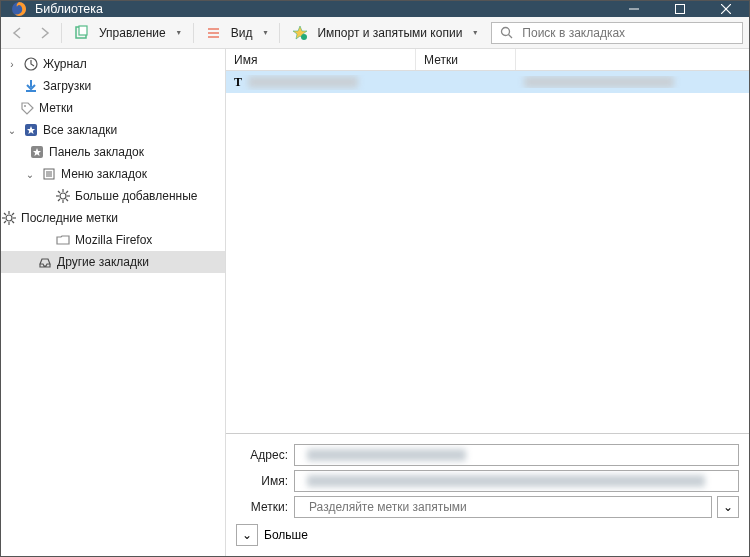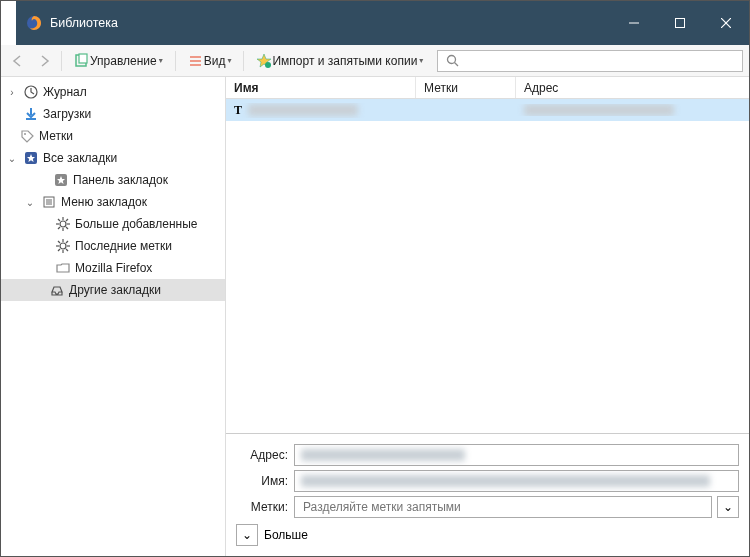--- a/index.html
+++ b/index.html
@@ -2,40 +2,40 @@
 <html><head>
 <meta charset="utf-8">
 <style>
   * { box-sizing: border-box; font-family: "Segoe UI", Tahoma, sans-serif; font-size: 12px; }
   html, body { margin: 0; padding: 0; }
   .window {
     width: 750px; height: 557px; margin: 0 auto; background: #fff;
     border: 1px solid #555; display: flex; flex-direction: column;
   }
   .titlebar {
-    height: 44px; background: #324c60; color: #fff;
-    display: flex; align-items: center; padding: 0 0 0 10px; margin-left: 15px;
+    height: 16px; background: #324c60; color: #fff;
+    display: flex; align-items: center; padding: 0 0 0 10px;
   }
   .titlebar .title { margin-left: 8px; font-size: 12.5px; }
   .titlebar .spacer { flex: 1; }
   .titlebar .winbtn { width: 46px; height: 32px; display: flex; align-items: center; justify-content: center; color: #fff; }
   .ff-logo { width: 16px; height: 16px; }
 
   .toolbar {
     height: 32px; background: #f6f6f6; border-bottom: 1px solid #ddd;
     display: flex; align-items: center; padding: 0 6px; gap: 4px;
   }
   .toolbar .navbtn {
     width: 22px; height: 22px; display: flex; align-items: center; justify-content: center;
     color: #aaa; border-radius: 3px;
   }
   .toolbar .sep { width: 1px; height: 20px; background: #ddd; margin: 0 2px; }
   .toolbar .tbtn {
     display: flex; align-items: center; height: 24px; padding: 0 6px;
-    border-radius: 3px; gap: 0; color: #222;
+    border-radius: 3px; gap: 9px; color: #222;
   }
   .toolbar .dropdown-arrow { font-size: 8px; color: #666; margin-left: 2px; }
   .toolbar .search {
     flex: 1; height: 22px; border: 1px solid #bbb; background: #fff;
     display: flex; align-items: center; padding: 0 6px; gap: 6px; margin-left: 4px;
   }
   .toolbar .search input { flex: 1; border: none; outline: none; font-size: 12px; color: #333; }
   .toolbar .ico { width: 16px; height: 16px; display:flex; align-items:center; justify-content:center; }
 
   .body { flex: 1; display: flex; min-height: 0; }
@@ -51,36 +51,36 @@
   .tw { width: 14px; text-align: center; color: #666; font-size: 10px; }
   .ico16 { width: 16px; height: 16px; display:flex; align-items:center; justify-content:center; }
 
   .main { flex: 1; display: flex; flex-direction: column; min-width: 0; }
   .list { flex: 1; display: flex; flex-direction: column; border-bottom: 1px solid #ccc; min-height: 0; }
   .list-header { display: flex; height: 22px; border-bottom: 1px solid #ddd; background: #fff; }
   .list-header .col {
     display: flex; align-items: center; padding: 0 8px; color: #222;
     border-right: 1px solid #e7e7e7;
   }
-  .col.name { width: 190px; font-weight: bold; }
+  .col.name { width: 190px; }
   .col.tags { width: 100px; }
   .col.addr { flex: 1; border-right: none; }
   .list-body { flex: 1; overflow: auto; }
   .list-row { display: flex; height: 22px; align-items: center; }
   .list-row.selected { background: #cfe8fb; }
   .list-row .cell { padding: 0 8px; overflow: hidden; }
   .cell.name { width: 190px; display: flex; align-items: center; gap: 6px; }
   .cell.tags { width: 100px; }
   .cell.addr { flex: 1; }
   .blur-bar { height: 12px; background: #c9d0d6; border-radius: 2px; filter: blur(3px); }
 
   .details { padding: 6px 10px 10px 10px; background: #fff; }
   .det-row { display: flex; align-items: center; margin: 4px 0; gap: 6px; }
   .det-row label { width: 52px; text-align: right; color: #222; }
-  .det-row .field { flex: 1; height: 22px; border: 1px solid #aaa; background: #fff; display:flex; align-items:center; padding: 0 6px; overflow:hidden; }
+  .det-row .field { flex: 1; height: 22px; border: 1px solid #aaa; background: #fff; display:flex; align-items:center; padding: 0 12px; overflow:hidden; }
   .det-row input { flex:1; border:none; outline:none; font-size:12px; color:#666; }
   .det-row .dd { width: 22px; height: 22px; border: 1px solid #aaa; display:flex; align-items:center; justify-content:center; margin-left:-1px; background:#fff; }
   .more-row { display: flex; align-items: center; gap: 6px; margin-top: 6px; }
   .more-row .exp { width:22px; height:22px; border:1px solid #aaa; display:flex; align-items:center; justify-content:center; background:#fff;}
 </style>
 </head>
 <body>
 
 <div class="window">
 
@@ -156,20 +156,21 @@
       <span>Импорт и запятыми копии</span>
       <span class="dropdown-arrow">▾</span>
     </div>
     <div class="search">
       <span class="ico">
           <svg width="13" height="13">
             <circle cx="5.5" cy="5.5" r="4" fill="none" stroke="#888" stroke-width="1.3"></circle>
             <line x1="8.5" y1="8.5" x2="12" y2="12" stroke="#888" stroke-width="1.3"></line>
           </svg>
         </span>
+      <input type="text" placeholder="Поиск в закладках" style="">
     </div>
   </div>
 
   <div class="body">
 
     <div class="sidebar">
       <div class="tree-row" style="padding-left:4px">
         <span class="tw">›</span>
         <span class="ico16">
             <svg width="14" height="14">
@@ -200,21 +201,21 @@
       <div class="tree-row" style="padding-left:4px">
         <span class="tw">⌄</span>
         <span class="ico16">
             <svg width="14" height="14">
               <rect x="1" y="1" width="12" height="12" rx="2" fill="#3b5ca0"></rect>
               <polygon points="7,3 8.2,6 11,6 8.8,8 9.6,11 7,9.2 4.4,11 5.2,8 3,6 5.8,6" fill="#fff"></polygon>
             </svg>
           </span>
         <span>Все закладки</span>
       </div>
-      <div class="tree-row" style="padding-left:52px">
+      <div class="tree-row" style="padding-left:28px">
         <span class="ico16">
             <svg width="14" height="14">
               <rect x="1" y="1" width="12" height="12" rx="2" fill="#888"></rect>
               <polygon points="7,3 8.2,6 11,6 8.8,8 9.6,11 7,9.2 4.4,11 5.2,8 3,6 5.8,6" fill="#fff"></polygon>
             </svg>
           </span>
         <span>Панель закладок</span>
       </div>
       <div class="tree-row" style="padding-left:22px">
         <span class="tw">⌄</span>
@@ -239,21 +240,21 @@
                 <line x1="11" y1="7" x2="14" y2="7"></line>
                 <line x1="2" y1="2" x2="4" y2="4"></line>
                 <line x1="10" y1="10" x2="12" y2="12"></line>
                 <line x1="12" y1="2" x2="10" y2="4"></line>
                 <line x1="4" y1="10" x2="2" y2="12"></line>
               </g>
             </svg>
           </span>
         <span>Больше добавленные</span>
       </div>
-      <div class="tree-row" style="padding-left:54px">
+      <div class="tree-row" style="">
         <span class="ico16">
             <svg width="14" height="14">
               <circle cx="7" cy="7" r="3" fill="none" stroke="#555" stroke-width="1.2"></circle>
               <g stroke="#555" stroke-width="1.2">
                 <line x1="7" y1="0" x2="7" y2="3"></line>
                 <line x1="7" y1="11" x2="7" y2="14"></line>
                 <line x1="0" y1="7" x2="3" y2="7"></line>
                 <line x1="11" y1="7" x2="14" y2="7"></line>
                 <line x1="2" y1="2" x2="4" y2="4"></line>
                 <line x1="10" y1="10" x2="12" y2="12"></line>
@@ -265,36 +266,35 @@
         <span>Последние метки</span>
       </div>
       <div class="tree-row" style="padding-left:54px">
         <span class="ico16">
             <svg width="14" height="14">
               <path d="M1 4 L5 4 L6 3 L13 3 L13 11 L1 11 Z" fill="none" stroke="#888" stroke-width="1.2"></path>
             </svg>
           </span>
         <span>Mozilla Firefox</span>
       </div>
-      <div class="tree-row selected" style="padding-left:48px">
+      <div class="tree-row selected" style="padding-left:36px">
         <span class="ico16">
             <svg width="14" height="14">
               <path d="M2 9 L2 12 L12 12 L12 9 M2 9 L5 9 L6 11 L8 11 L9 9 L12 9 L10 4 L4 4 Z" fill="none" stroke="#555" stroke-width="1.2"></path>
             </svg>
           </span>
         <span>Другие закладки</span>
       </div>
     </div>
 
     <div class="main">
       <div class="list">
         <div class="list-header">
           <div class="col name">Имя</div>
           <div class="col tags">Метки</div>
-          <div class="col addr">Адрес</div>
         </div>
         <div class="list-body">
           <div class="list-row selected">
             <div class="cell name">
               <span style="font-weight:bold;font-family:serif">T</span>
               <div class="blur-bar" style="width:110px"></div>
             </div>
             <div class="cell tags"></div>
             <div class="cell addr">
                 <div class="blur-bar" style="width:150px"></div>

